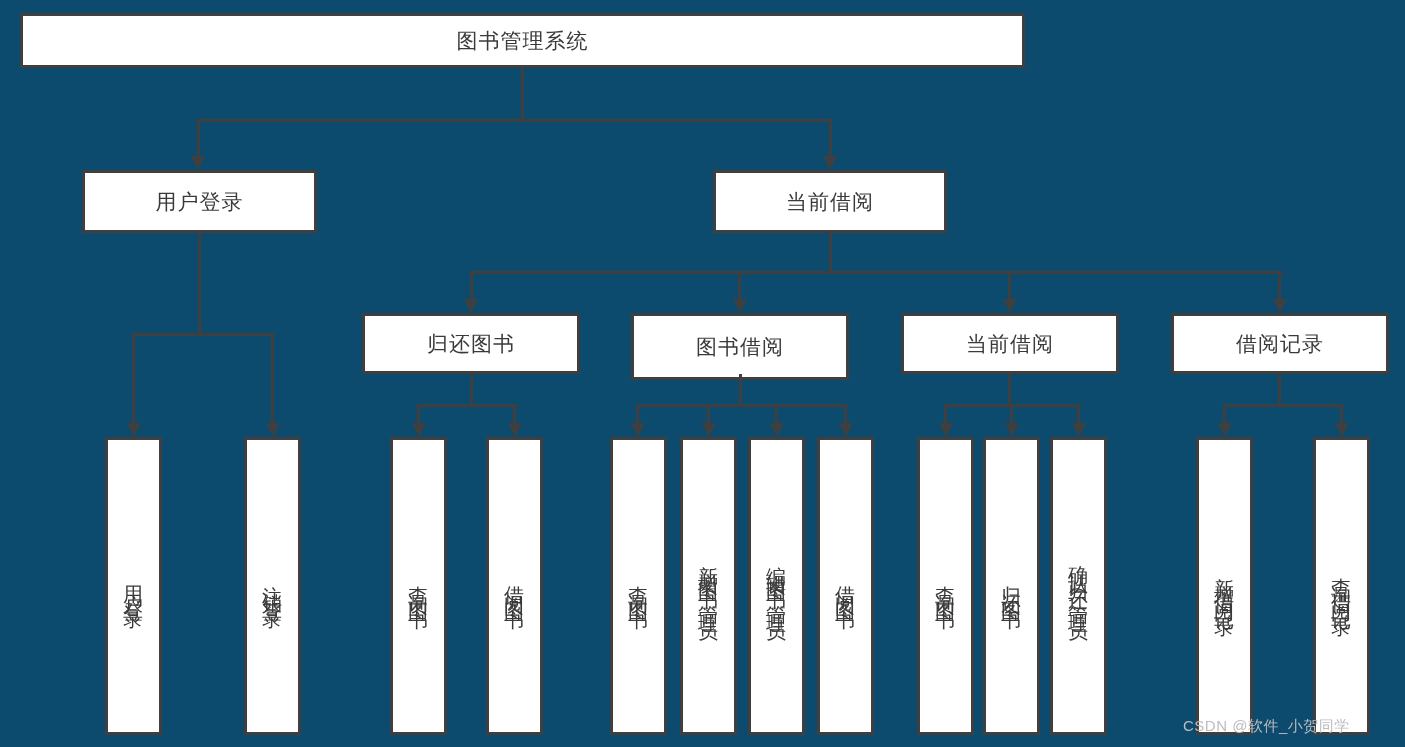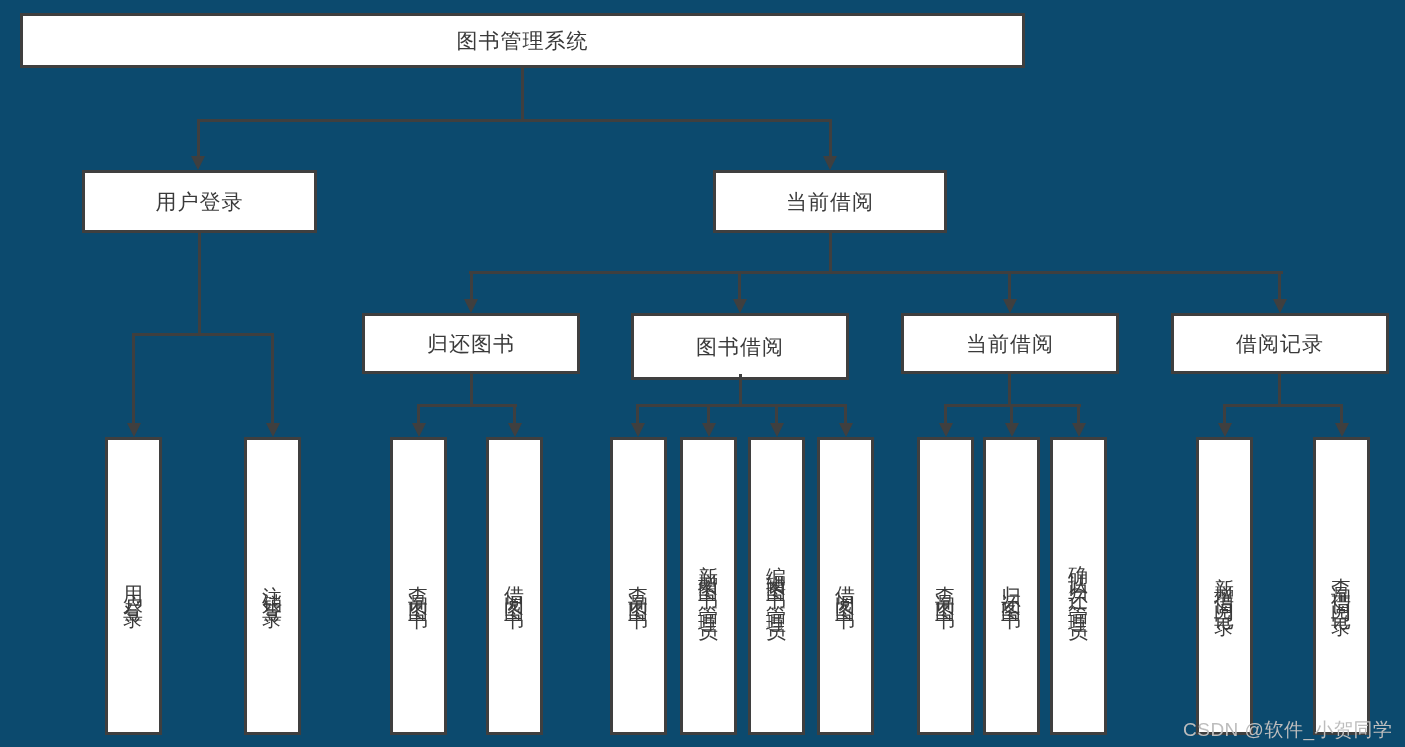--- a/index.html
+++ b/index.html
@@ -37,21 +37,21 @@
   }
   .line{position:absolute;background:var(--line);}
   .arrow{
     position:absolute;width:0;height:0;
     border-left:7px solid transparent;
     border-right:7px solid transparent;
     border-top:14px solid var(--line);
   }
   .watermark{
     position:absolute;left:1183px;top:717px;
-    font-size:19px;color:var(--wm);letter-spacing:0.5px;
+    font-size:15px;color:var(--wm);letter-spacing:0.5px;
     white-space:nowrap;
   }
 </style>
 </head>
 <body>
 
 <div class="canvas">
 
   <div class="box" style="left:20px;top:13px;width:1005px;height:55px;">
     <span>图书管理系统</span>

